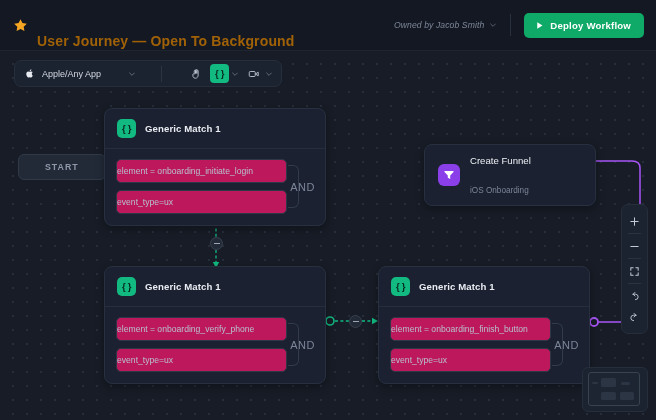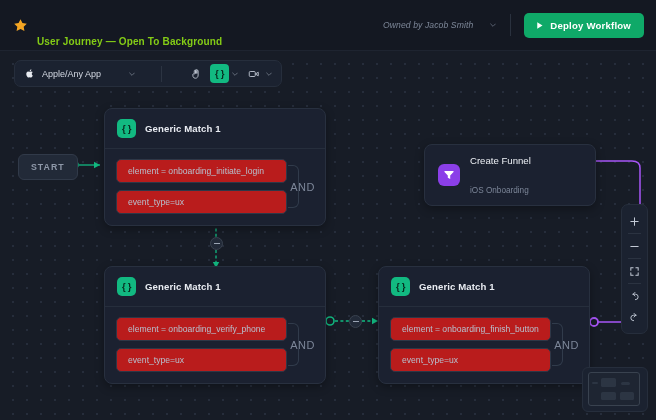--- a/index.html
+++ b/index.html
@@ -14,24 +14,24 @@
 
   
   .header {
     position:absolute; left:0; top:0; width:656px; height:51px;
     background:#141822;
     border-bottom:1px solid #1e2430;
     display:flex; align-items:center;
   }
   .hdr-left { display:flex; align-items:center; gap:9px; padding-left:13px; }
   .star-icon { width:15px; height:15px; display:block; }
-  .page-title { font-size:10px; font-weight:bold; color:#84cc16; letter-spacing:.15px;margin-top:32px; }
+  .page-title { font-size:14px; font-weight:bold; color:#a16207; letter-spacing:.15px;margin-top:32px; }
   .hdr-right { margin-left:auto; display:flex; align-items:center; gap:0; padding-right:12px; }
   .owner {
-    display:flex; align-items:center; gap:16px;
+    display:flex; align-items:center; gap:5px;
     font-size:8.6px; color:#7d8798; font-style:italic; letter-spacing:.1px;
   }
   .chev { width:8px; height:8px; display:block; opacity:.75; }
   .divider-v { width:1px; height:22px; background:#2a313e; margin:0 13px; }
   .deploy-btn {
     display:flex; align-items:center; gap:6px;
     background:#0fa968; border:none; border-radius:5px;
     padding:7px 13px 7px 11px;
     font-size:9.6px; font-weight:bold; color:#ffffff;
     cursor:pointer; letter-spacing:.2px;
@@ -86,38 +86,38 @@
   .node-badge {
     width:19px; height:19px; border-radius:5px;
     background:#12b981; display:flex; align-items:center; justify-content:center;
     font-size:9.5px; font-weight:bold; color:#07291d; letter-spacing:-.3px;
     flex:none;
   }
   .node-title { font-size:9.6px; color:#e9ecf2; font-weight:700; letter-spacing:.1px; }
   .node-body { display:flex; align-items:center; padding:10px 10px 11px 11px; gap:0; }
   .filters { display:flex; flex-direction:column; gap:7px; flex:1; }
   .filter-pill {
-    background:#b91c1c; border:1px solid #2e3747; border-radius:5px;
-    padding:6px 11px; font-size:8.6px; color:#b7c0ce; white-space:nowrap;
+    background:#be185d; border:1px solid #2e3747; border-radius:5px;
+    padding:6px 0; font-size:8.6px; color:#b7c0ce; white-space:nowrap;
   }
   .and-wrap {
     position:relative; width:28px; align-self:stretch;
     display:flex; align-items:center; justify-content:flex-end;
   }
   .and-bracket {
     position:absolute; left:1px; top:6px; bottom:6px; width:11px;
     border:1.2px solid #313b4b; border-left:none;
     border-radius:0 6px 6px 0;
   }
   .and-label { font-size:11px; color:#7c8698; letter-spacing:.5px; margin-left:8px; }
 
   
   .start-node {
     position:absolute; background:#222a38; border:1px solid #313a49;
-    border-radius:6px; padding:7px 12px;
+    border-radius:6px; padding:7px 26px;
     font-size:8.8px; font-weight:bold; color:#8e98a8; letter-spacing:1px;
   }
 
   
   .funnel-node {
     position:absolute; background:#1b2130; border:1px solid #28303f;
     border-radius:8px; padding:10px 13px;
     display:flex; align-items:center; gap:10px;
     box-shadow:0 3px 10px rgba(0,0,0,.32);
   }

